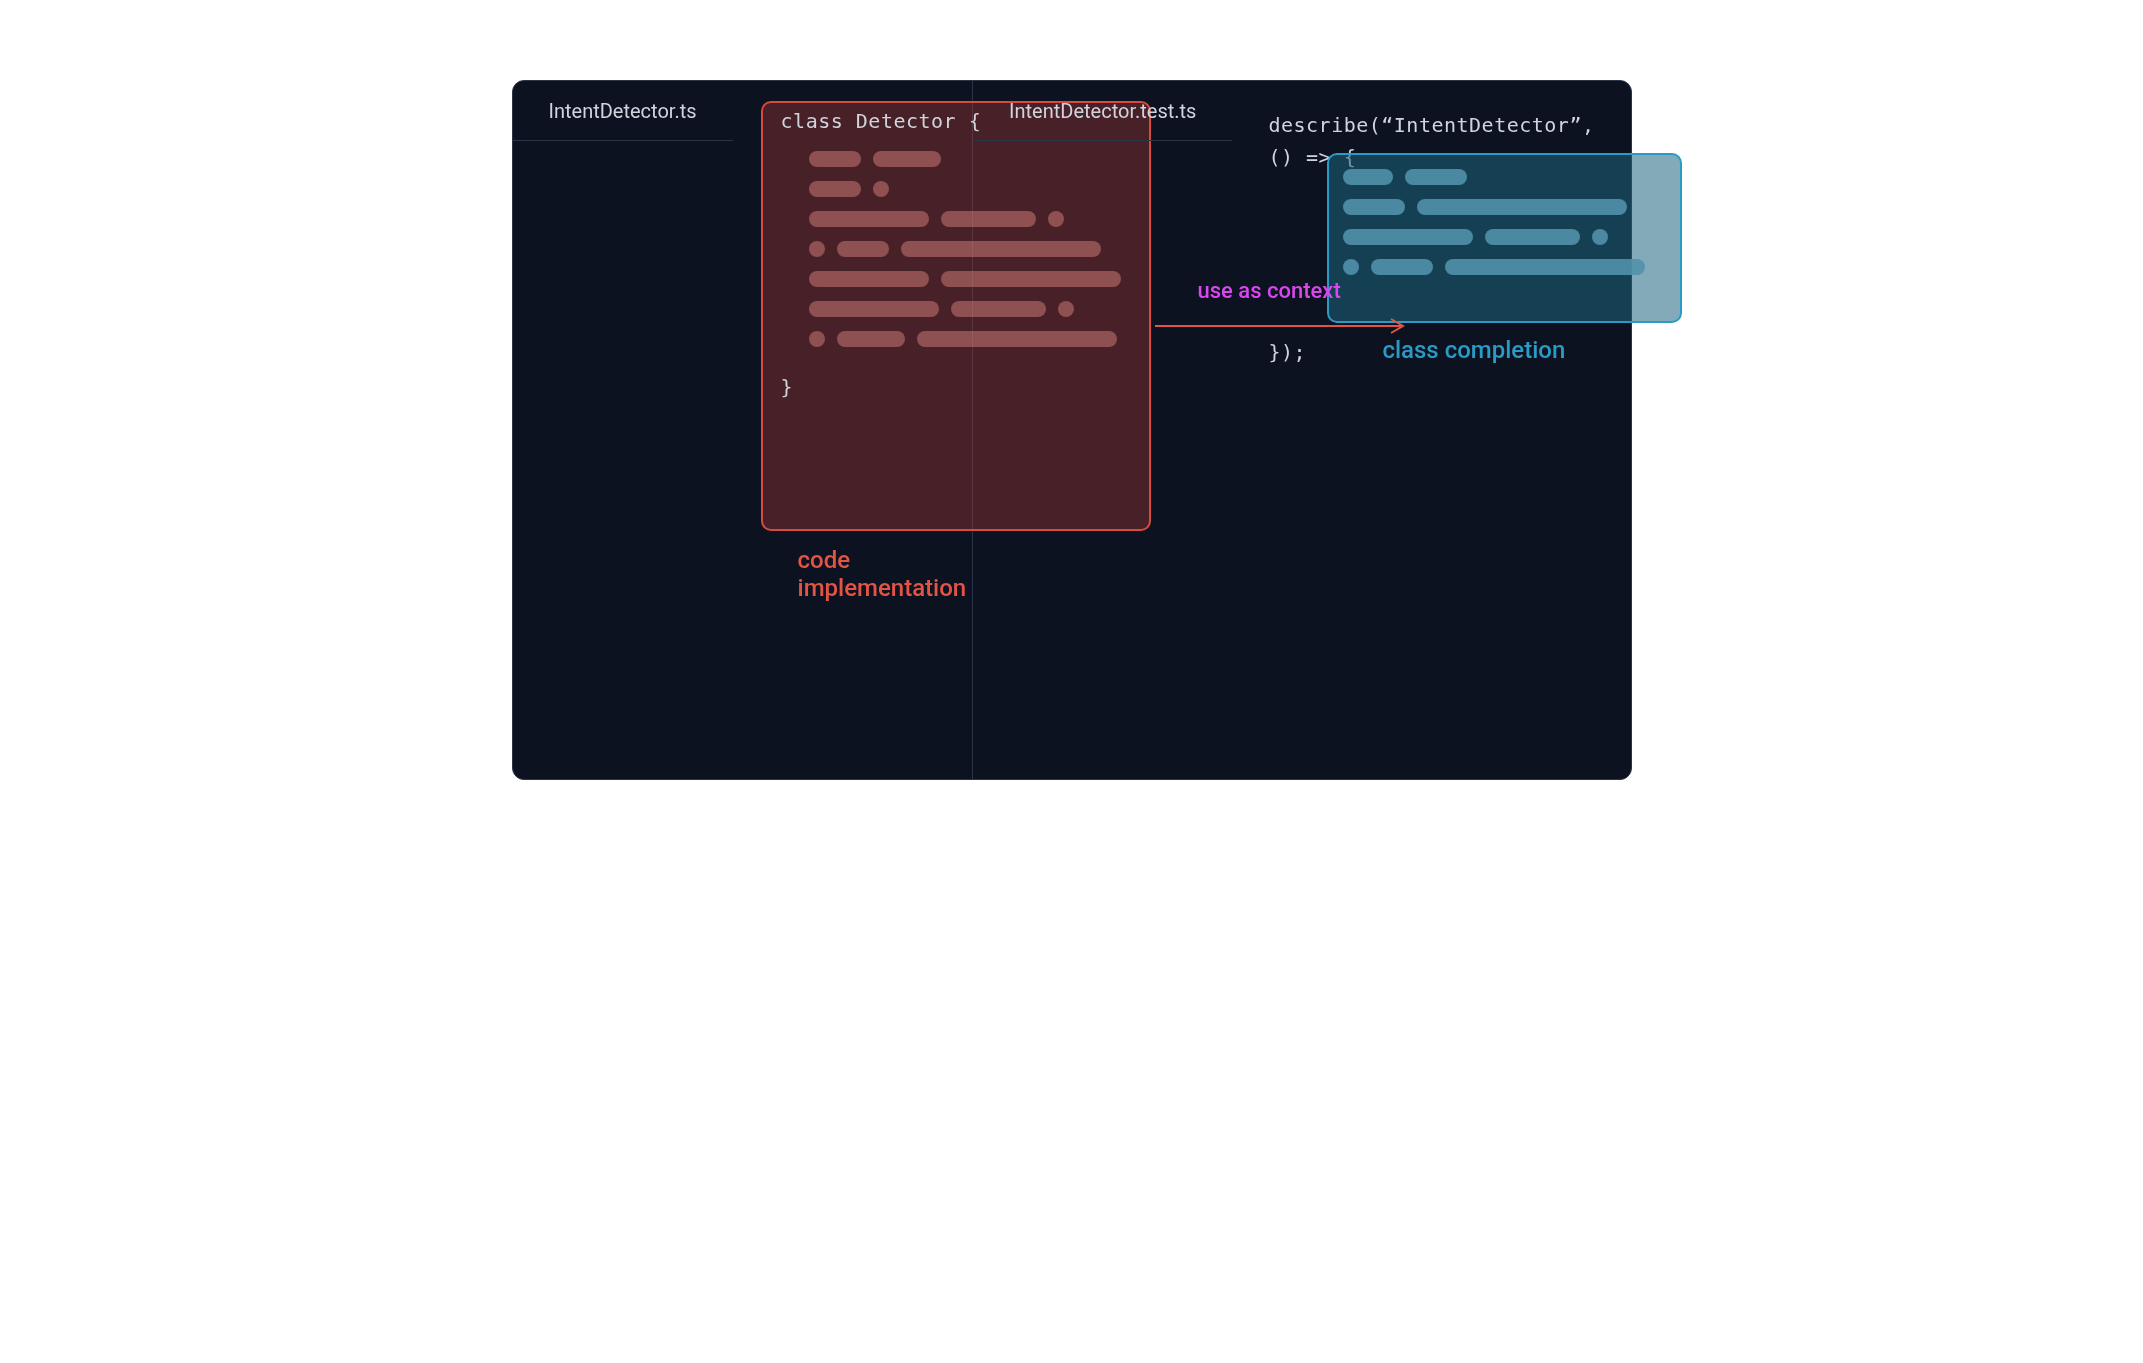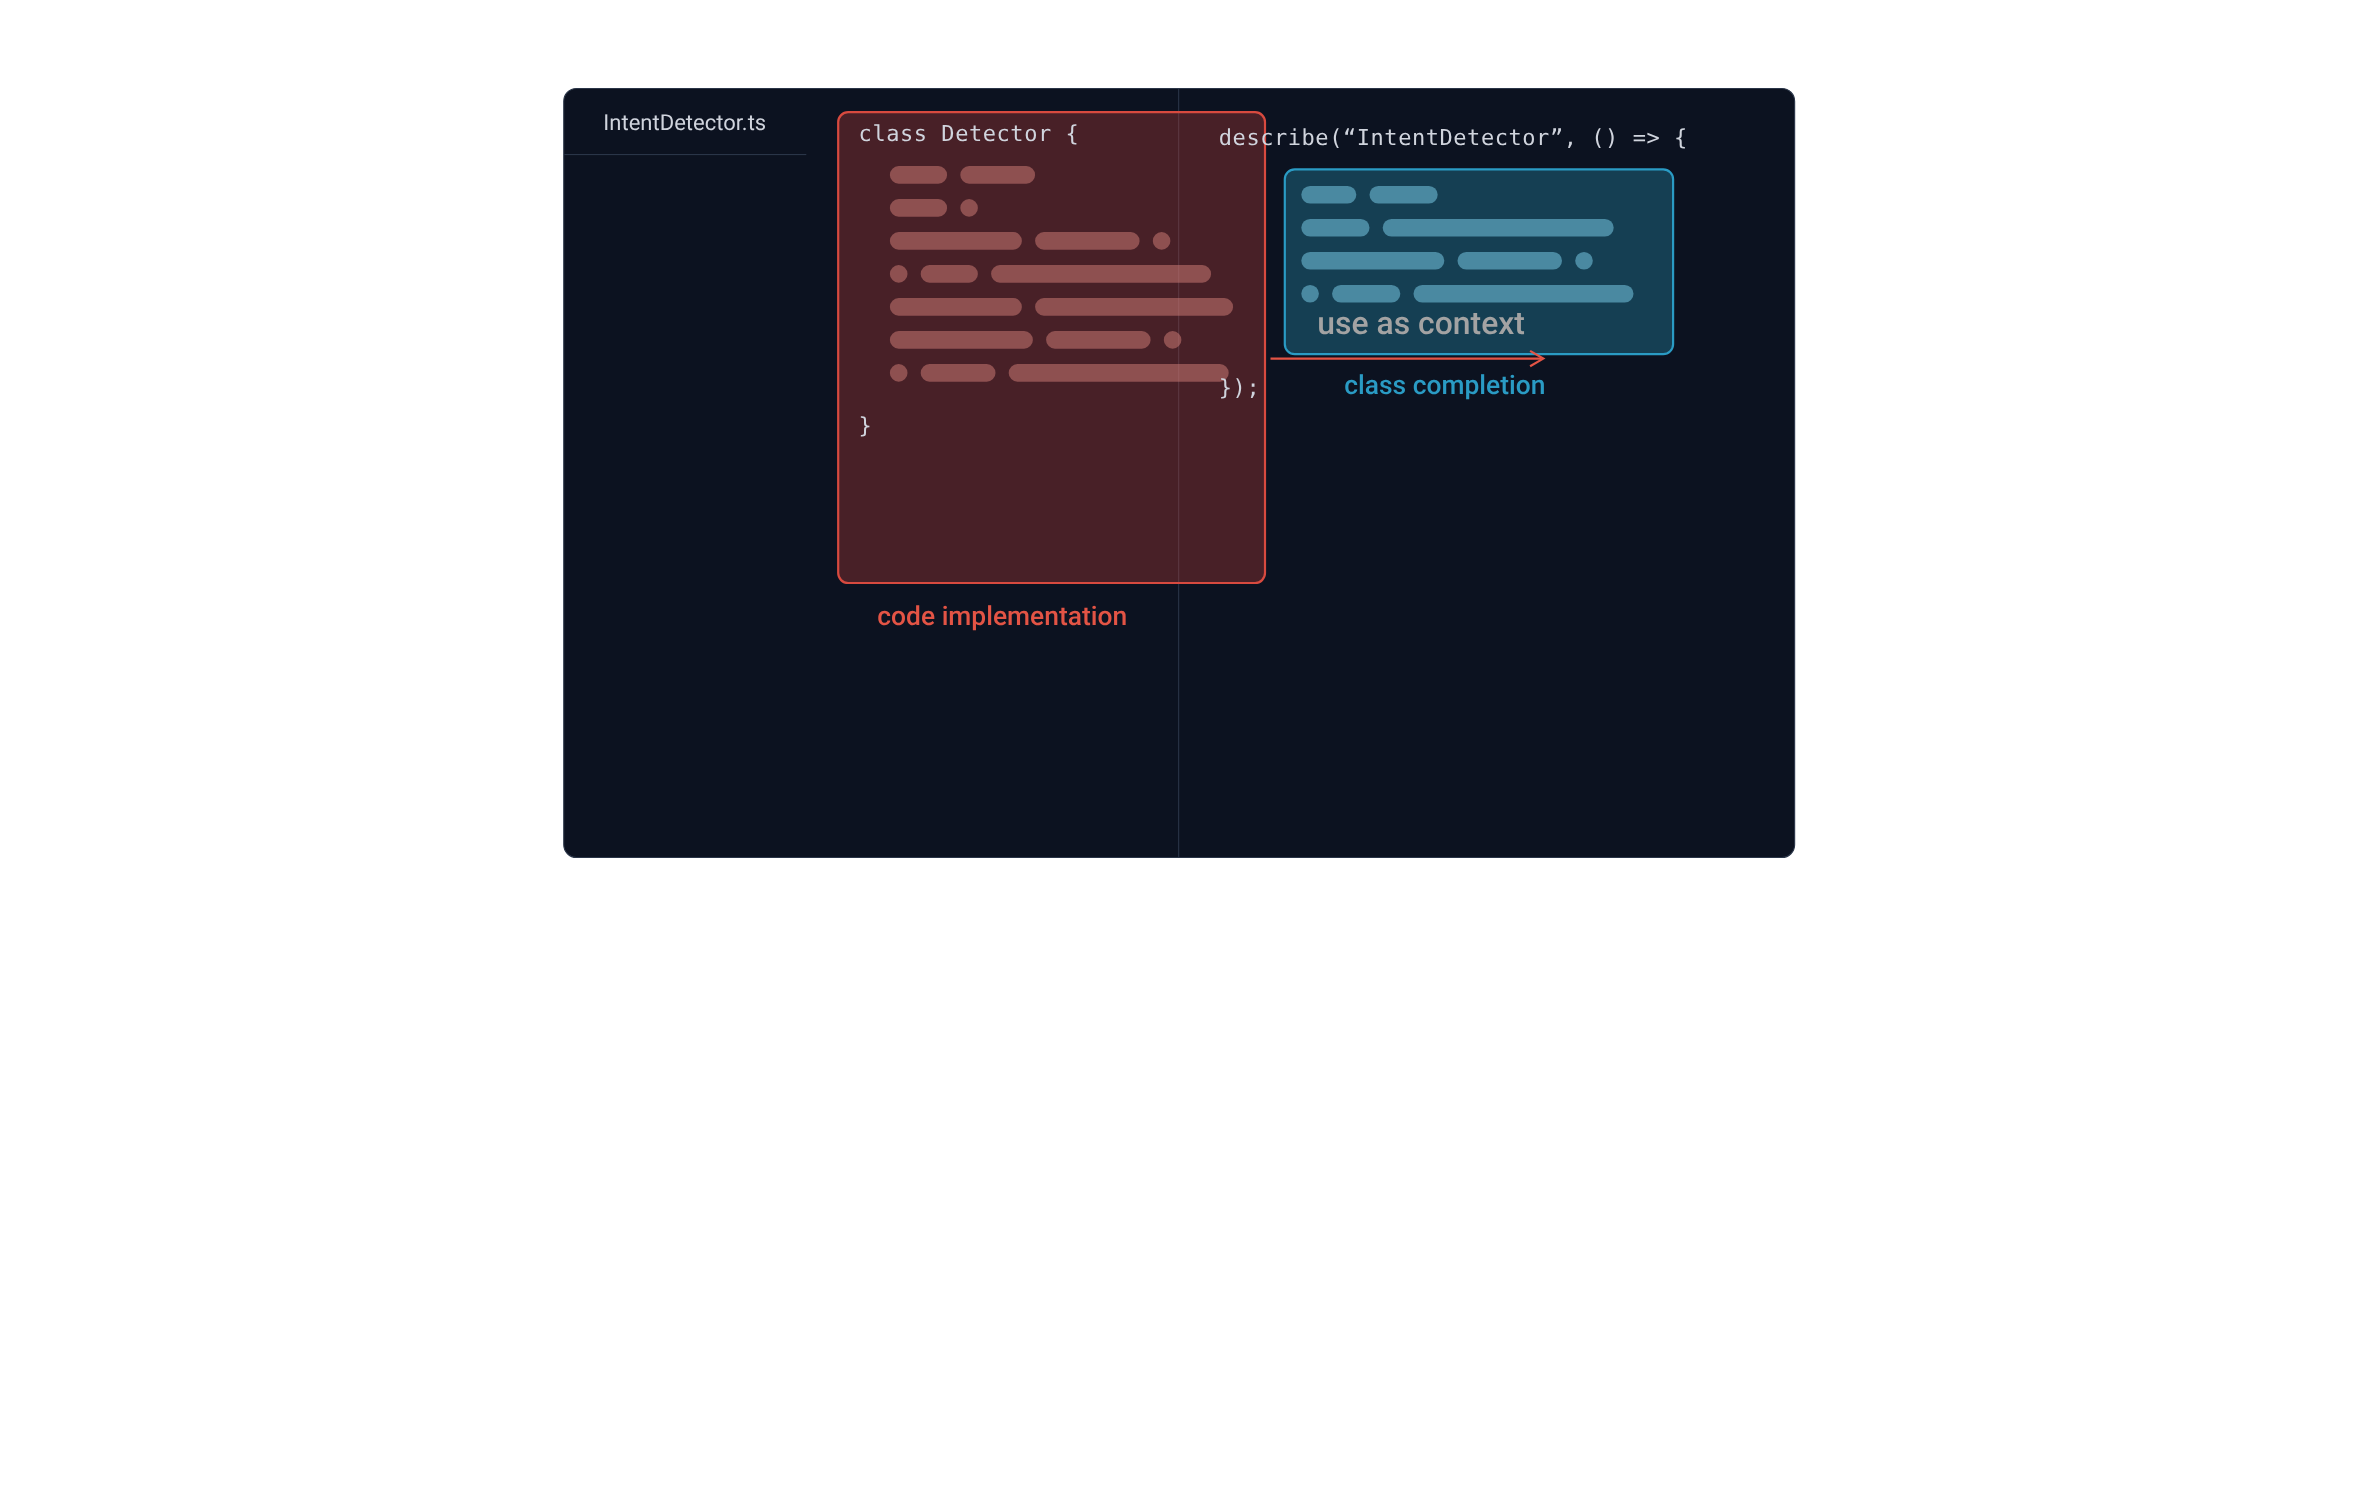--- a/index.html
+++ b/index.html
@@ -150,22 +150,22 @@
       left: 420px;
       width: 260px;
       height: 70px;
       z-index: 10;
     }
     
     .arrow-label {
       position: absolute;
       top: -18px;
       left: 45px;
-      color: #a3a3a3;
-      font-size: 29px;
+      color: #d946ef;
+      font-size: 22px;
       font-weight: 500;
       white-space: nowrap;
     }
     
     .arrow-svg {
       position: absolute;
       top: 20px;
       left: 0;
       width: 260px;
       height: 20px;
@@ -234,20 +234,23 @@
         <svg class="arrow-svg" viewBox="0 0 260 20">
           <line x1="2" y1="10" x2="248" y2="10" stroke="#e35445" stroke-width="2"></line>
           <polyline points="238,3 250,10 238,17" fill="none" stroke="#e35445" stroke-width="2"></polyline>
         </svg>
       </div>
 
     </div>
   </div>
 
   <div class="pane">
+    <div class="tab-bar">
+      <span class="tab-label">IntentDetector.test.ts</span>
+    </div>
     <div class="pane-content">
 
       <div class="code-text">describe(“IntentDetector”, () =&gt; {</div>
 
       <div class="highlight-box-blue">
         <div class="pill-row">
           <div class="pill pill-blue" style="width:50px;"></div>
           <div class="pill pill-blue" style="width:62px;"></div>
         </div>
         <div class="pill-row">

